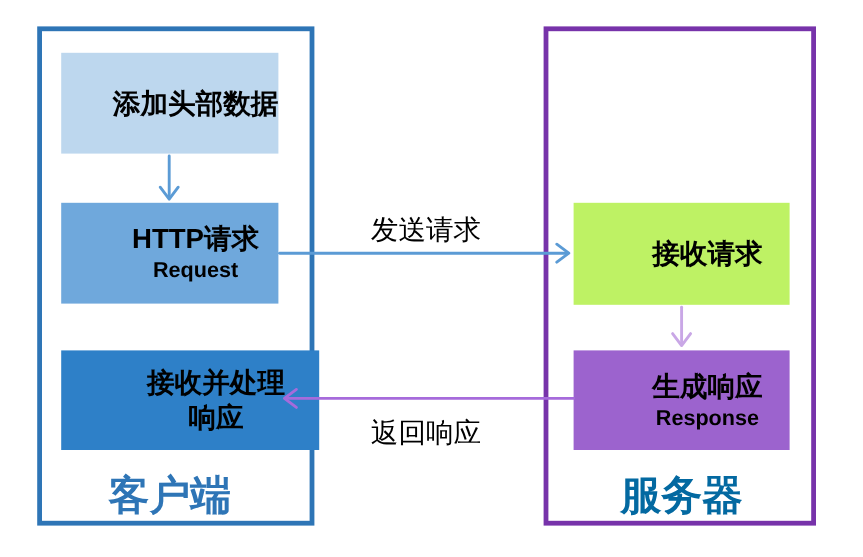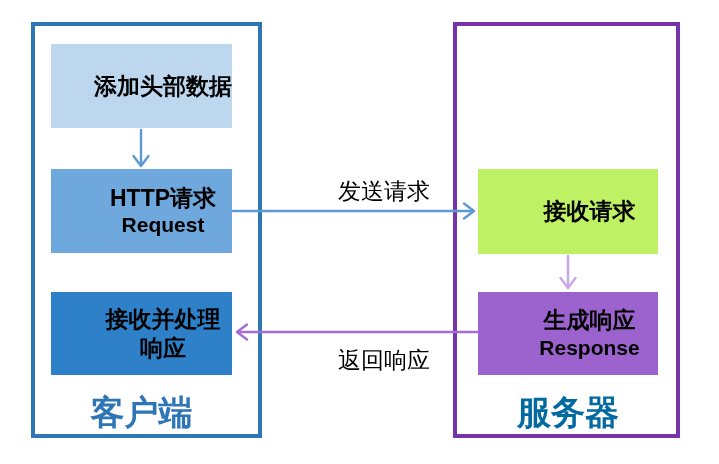--- a/index.html
+++ b/index.html
@@ -36,41 +36,41 @@
     align-items: center;
     justify-content: center;
     text-align: center;
     color: #000000;
     font-weight: 600;
     line-height: 1.25;
     padding-left: 43px;
   }
   .node .ln { display: block; }
   .node .ln-cn { font-size: 23px; }
-  .node .ln-en { font-size: 21px; font-weight: 700; }
+  .node .ln-en { font-size: 18px; font-weight: 700; }
 
   .node.add-header      { left: 51px;  top: 44px;  width: 181px; height: 84px; background: #BDD7EE; }
   .node.http-request    { left: 51px;  top: 169px; width: 181px; height: 84px; background: #6FA8DC; }
-  .node.recv-response   { left: 51px;  top: 292px; width: 181px; height: 83px; background: #2E80C8; }
+  .node.recv-response   { left: 51px;  top: 292px; width: 215px; height: 83px; background: #2E80C8; }
   .node.recv-request    { left: 478px; top: 169px; width: 180px; height: 85px; background: #bef264; }
   .node.gen-response    { left: 478px; top: 292px; width: 180px; height: 83px; background: #9C63CE; }
 
   .container-label {
     position: absolute;
     text-align: center;
     font-size: 34px;
     font-weight: 700;
   }
   .container-label.client-label { left: 51px;  top: 390px; width: 181px; color: #2E75B6; }
   .container-label.server-label { left: 478px; top: 390px; width: 180px; color: #0369a1; }
 
   .flow-label {
     position: absolute;
     width: 150px;
-    text-align: right;
+    text-align: center;
     font-size: 23px;
     font-weight: 500;
     color: #000000;
   }
   .flow-label.send   { left: 280px; top: 176px; }
   .flow-label.return { left: 280px; top: 297px; margin-top: 48px; }
 
   .arrow-layer {
     position: absolute;
     left: 0; top: 0;

